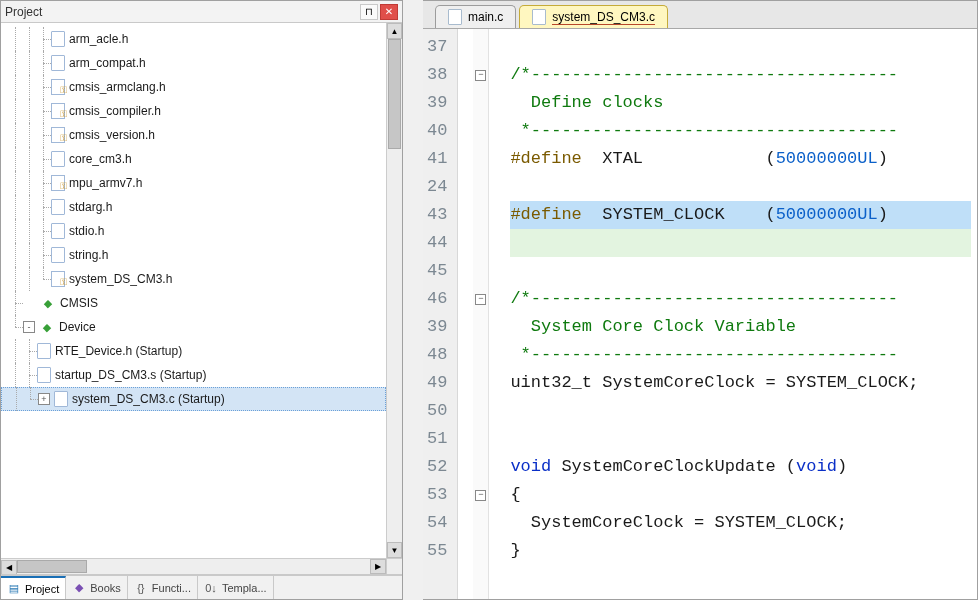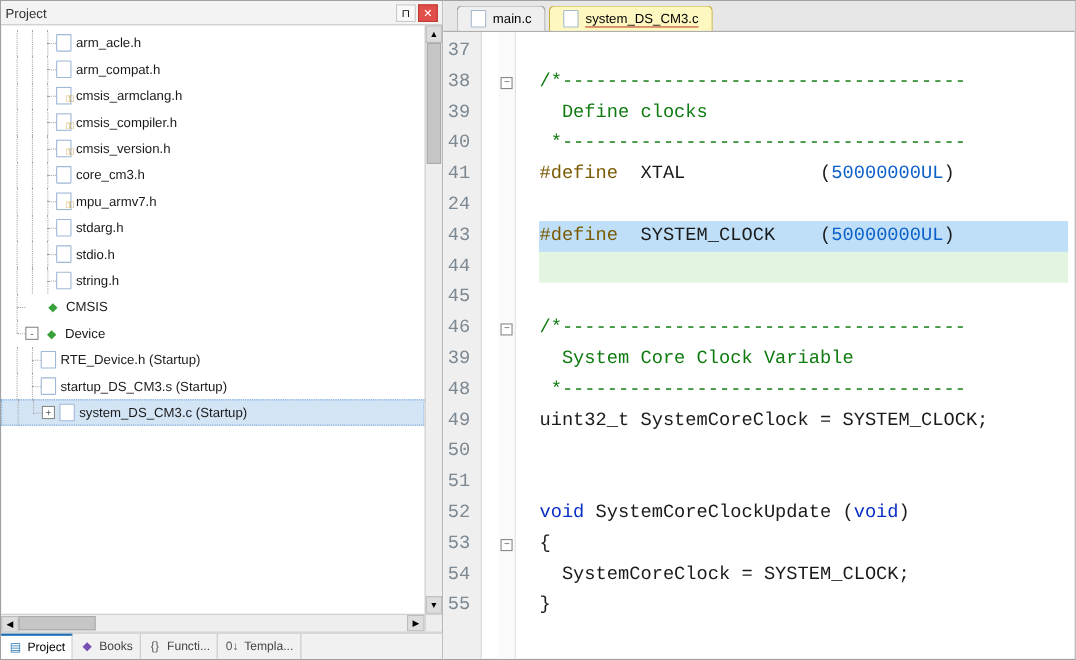--- a/index.html
+++ b/index.html
@@ -149,20 +149,21 @@
 .ptab.active { background: #fff; border-top: 2px solid #1a6fb5; color:#000; }
 .ptab .ticon { width:14px;height:14px;display:inline-flex;align-items:center;justify-content:center;font-size:11px;}
 
 .editor {
   flex: 1;
   display: flex;
   flex-direction: column;
   border: 1px solid #a0a0a0;
   border-left: none;
   background: #fff;
+  margin-left: 20px;
 }
 .ed-tabs {
   display: flex;
   height: 28px;
   background: #e7e7e7;
   border-bottom: 1px solid #a8a8a8;
   padding-left: 12px;
   align-items: flex-end;
 }
 .etab {
@@ -310,20 +311,27 @@
             <span class="conn branch"></span>
             <span class="ficon ficon-h"></span>
             <span class="label">stdio.h</span>
           </div>
           <div class="node">
             <span class="conn"></span>
             <span class="conn"></span>
             <span class="conn branch"></span>
             <span class="ficon ficon-h"></span>
             <span class="label">string.h</span>
+          </div>
+          <div class="node">
+            <span class="conn"></span>
+            <span class="conn"></span>
+            <span class="conn branch last"></span>
+            <span class="ficon ficon-hk"></span>
+            <span class="label">system_DS_CM3.h</span>
           </div>
           <div class="node">
             <span class="conn branch"></span>
             <span class="exp-spacer"></span>
             <span class="ficon ficon-grp">◆</span>
             <span class="label">CMSIS</span>
           </div>
           <div class="node">
             <span class="conn branch last"></span>
             <span class="exp">-</span>

